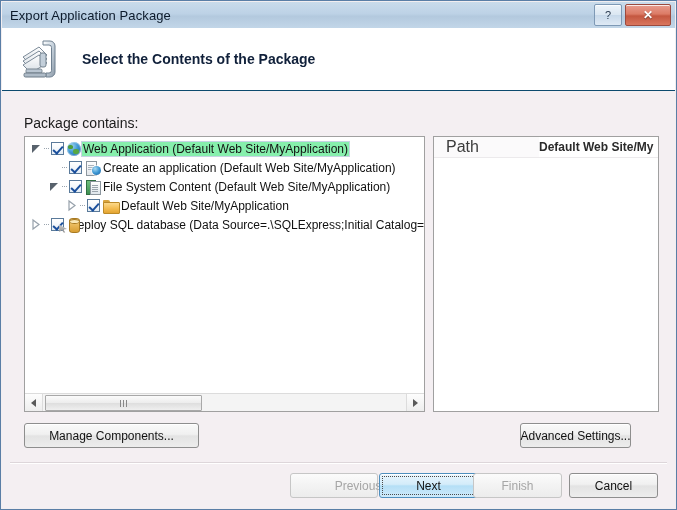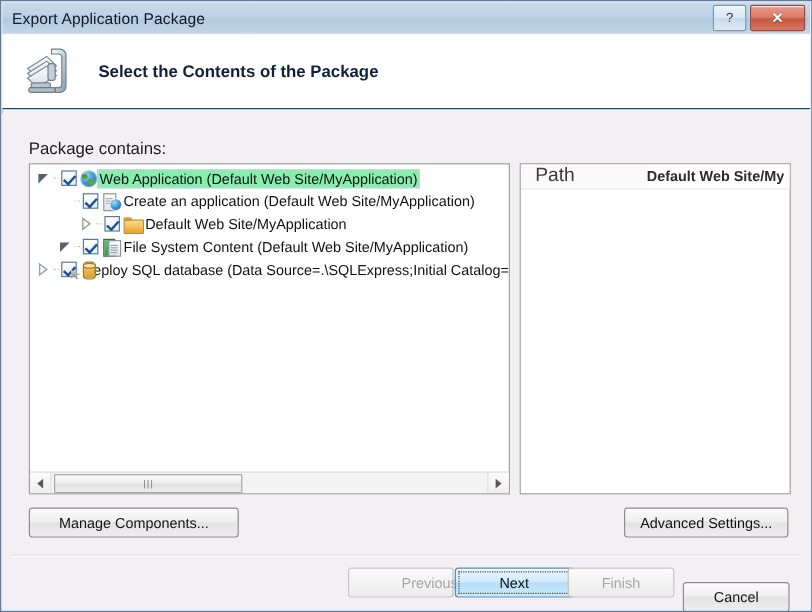--- a/index.html
+++ b/index.html
@@ -64,21 +64,21 @@
     font-size: 12px;
   }
   .tb-btn.close .glyph { text-shadow: 0 1px 1px rgba(0,0,0,.45); }
 
   
   .header {
     position: absolute;
     left: 1px; top: 27px; right: 1px;
     height: 62px;
     background: #ffffff;
-    border-bottom: 5px solid #0c4a6e;
+    border-bottom: 1px solid #0c4a6e;
     display: flex;
     align-items: center;
   }
   .header-icon {
     width: 48px; height: 48px;
     margin-left: 12px;
     position: relative;
     flex: 0 0 auto;
   }
   .header-title {
@@ -363,34 +363,34 @@
   }
   .btn.default::after {
     content: "";
     position: absolute;
     left: 2px; right: 2px; top: 2px; bottom: 2px;
     border: 1px dotted #4b4b4b;
     pointer-events: none;
   }
 
   #btn-manage { position: absolute; left: 22px; top: 332px; width: 175px; height: 25px; }
-  #btn-advanced { position: absolute; left: 518px; top: 332px; width: 137px; height: 25px; }
+  #btn-advanced { position: absolute; left: 518px; top: 332px; width: 111px; height: 25px; }
 
   .sep {
     position: absolute;
     left: 8px; right: 8px; top: 371px;
     height: 1px;
     background: #ffffff;
     border-top: 1px solid #ddd6da;
   }
 
   #btn-previous { position: absolute; left: 288px; top: 382px; width: 88px; height: 25px; padding-left: 48px; }
   #btn-next     { position: absolute; left: 377px; top: 382px; width: 99px; height: 25px; }
   #btn-finish   { position: absolute; left: 471px; top: 382px; width: 89px; height: 25px; }
-  #btn-cancel   { position: absolute; left: 567px; top: 382px; width: 89px; height: 25px; margin-top: 12px; }
+  #btn-cancel   { position: absolute; left: 567px; top: 382px; width: 89px; height: 25px; }
 </style>
 </head>
 <body>
 
 <div class="window">
 
   <div class="titlebar">
     <div class="title-text">Export Application Package</div>
     <div class="titlebar-buttons">
       <div class="tb-btn">
@@ -453,51 +453,51 @@
               <span class="page">
                 <i style="top:3px"></i>
                 <i style="top:5px"></i>
                 <i style="top:7px"></i>
               </span>
               <span class="ball"></span>
             </span>
             <span class="tlabel">Create an application (Default Web Site/MyApplication)</span>
           </div>
           <div class="trow">
-            <span class="indent" style="width:40px"></span>
-            <span class="expander"><svg width="14" height="19" viewBox="0 0 14 19">
-                <polygon points="4,5 10,9.5 4,14" fill="none" stroke="#97a1ab" stroke-width="1.2"></polygon>
-              </svg></span>
-            <span class="dots"></span>
-            <span class="chk"></span>
-            <span class="ic-folder">
-              <span class="tab"></span>
-              <span class="box"></span>
-            </span>
-            <span class="tlabel">Default Web Site/MyApplication</span>
-          </div>
-          <div class="trow">
             <span class="indent" style="width:22px"></span>
             <span class="expander"><svg width="14" height="19" viewBox="0 0 14 19">
                 <polygon points="3,6 11,6 3,14" fill="#58626c"></polygon>
               </svg></span>
             <span class="dots"></span>
             <span class="chk"></span>
             <span class="ic-files">
               <span class="b"></span>
               <span class="f">
                 <i style="top:3px"></i>
                 <i style="top:5px"></i>
                 <i style="top:7px"></i>
                 <i style="top:9px"></i>
               </span>
             </span>
             <span class="tlabel">File System Content (Default Web Site/MyApplication)</span>
           </div>
           <div class="trow">
+            <span class="indent" style="width:40px"></span>
+            <span class="expander"><svg width="14" height="19" viewBox="0 0 14 19">
+                <polygon points="4,5 10,9.5 4,14" fill="none" stroke="#97a1ab" stroke-width="1.2"></polygon>
+              </svg></span>
+            <span class="dots"></span>
+            <span class="chk"></span>
+            <span class="ic-folder">
+              <span class="tab"></span>
+              <span class="box"></span>
+            </span>
+            <span class="tlabel">Default Web Site/MyApplication</span>
+          </div>
+          <div class="trow">
             <span class="indent" style="width:4px"></span>
             <span class="expander"><svg width="14" height="19" viewBox="0 0 14 19">
                 <polygon points="4,5 10,9.5 4,14" fill="none" stroke="#97a1ab" stroke-width="1.2"></polygon>
               </svg></span>
             <span class="dots"></span>
             <span class="chk"></span>
             <span class="ic-db">
               <span class="cyl"></span>
               <span class="arrow"></span>
             </span>

